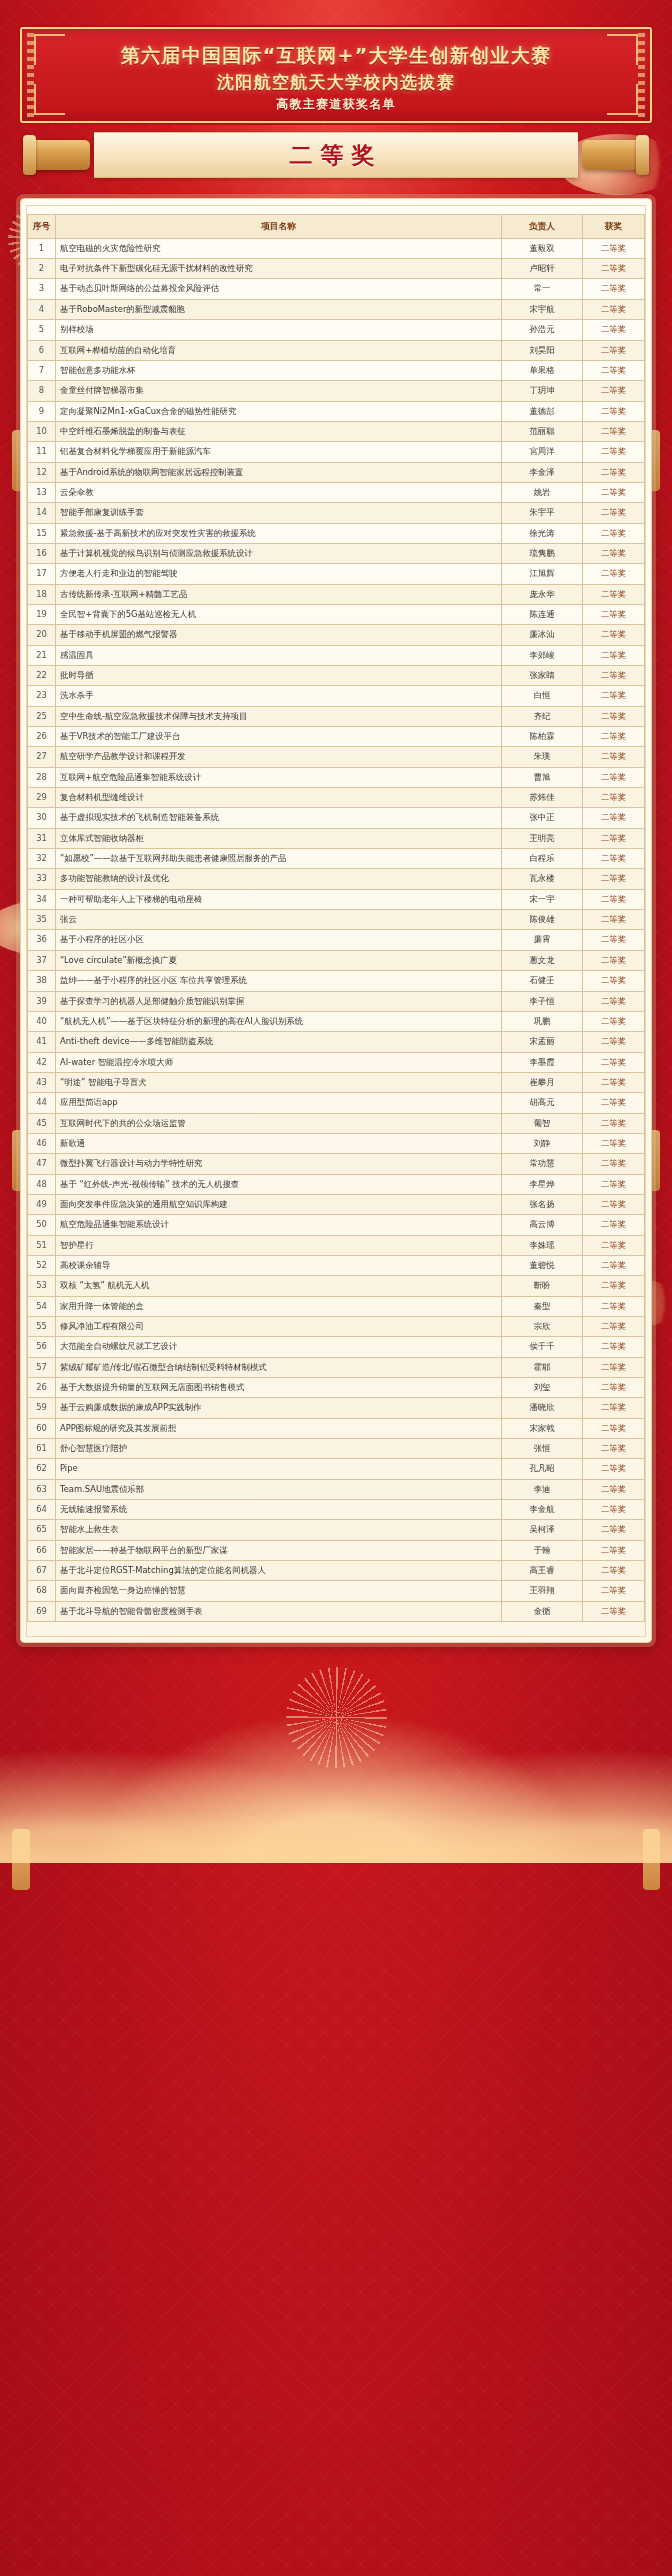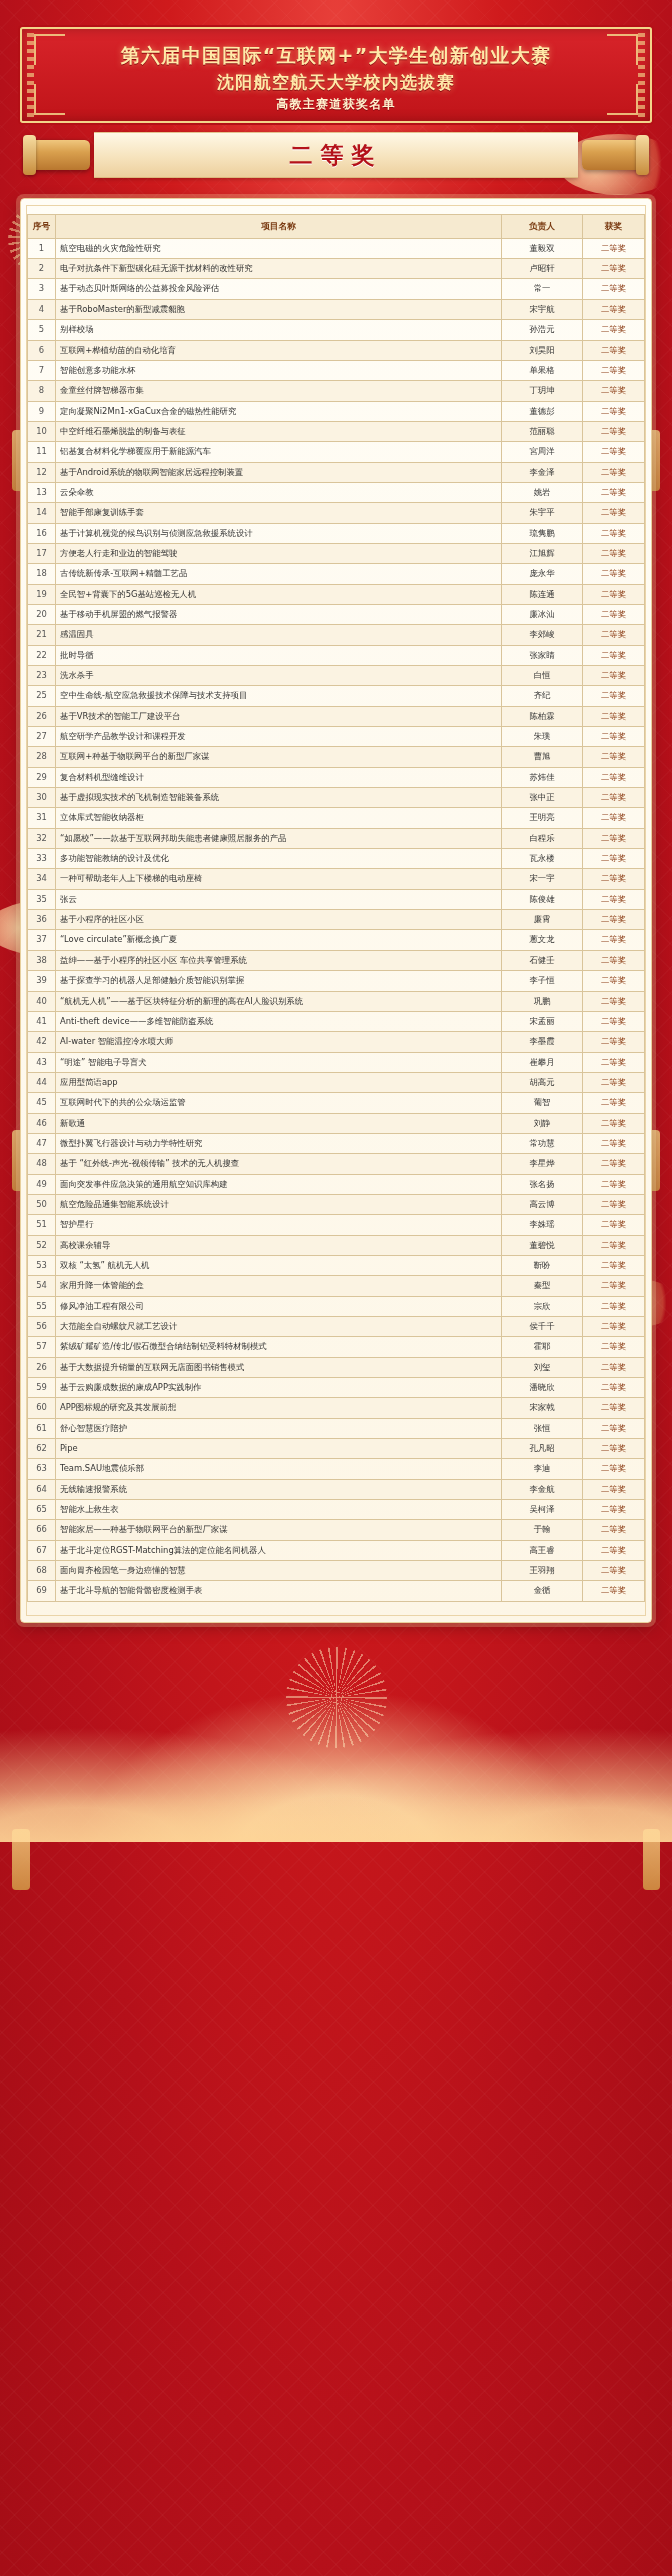--- a/index.html
+++ b/index.html
@@ -330,20 +330,26 @@
             <td class="leader">姚岩</td>
             <td class="award">二等奖</td>
           </tr>
           <tr>
             <td class="idx">14</td>
             <td class="name">智能手部康复训练手套</td>
             <td class="leader">朱宇平</td>
             <td class="award">二等奖</td>
           </tr>
           <tr>
+            <td class="idx">15</td>
+            <td class="name">紧急救援-基于高新技术的应对突发性灾害的救援系统</td>
+            <td class="leader">徐光涛</td>
+            <td class="award">二等奖</td>
+          </tr>
+          <tr>
             <td class="idx">16</td>
             <td class="name">基于计算机视觉的候鸟识别与侦测应急救援系统设计</td>
             <td class="leader">琉隽鹏</td>
             <td class="award">二等奖</td>
           </tr>
           <tr>
             <td class="idx">17</td>
             <td class="name">方便老人行走和业边的智能驾驶</td>
             <td class="leader">江旭辉</td>
             <td class="award">二等奖</td>
@@ -397,21 +403,21 @@
             <td class="award">二等奖</td>
           </tr>
           <tr>
             <td class="idx">27</td>
             <td class="name">航空研学产品教学设计和课程开发</td>
             <td class="leader">朱璞</td>
             <td class="award">二等奖</td>
           </tr>
           <tr>
             <td class="idx">28</td>
-            <td class="name">互联网+种基于物联网平台的新型厂家谋</td>
+            <td class="name">互联网+航空危险品通集智能系统设计</td>
             <td class="leader">曹旭</td>
             <td class="award">二等奖</td>
           </tr>
           <tr>
             <td class="idx">29</td>
             <td class="name">复合材料机型缝维设计</td>
             <td class="leader">苏炜佳</td>
             <td class="award">二等奖</td>
           </tr>
           <tr>

